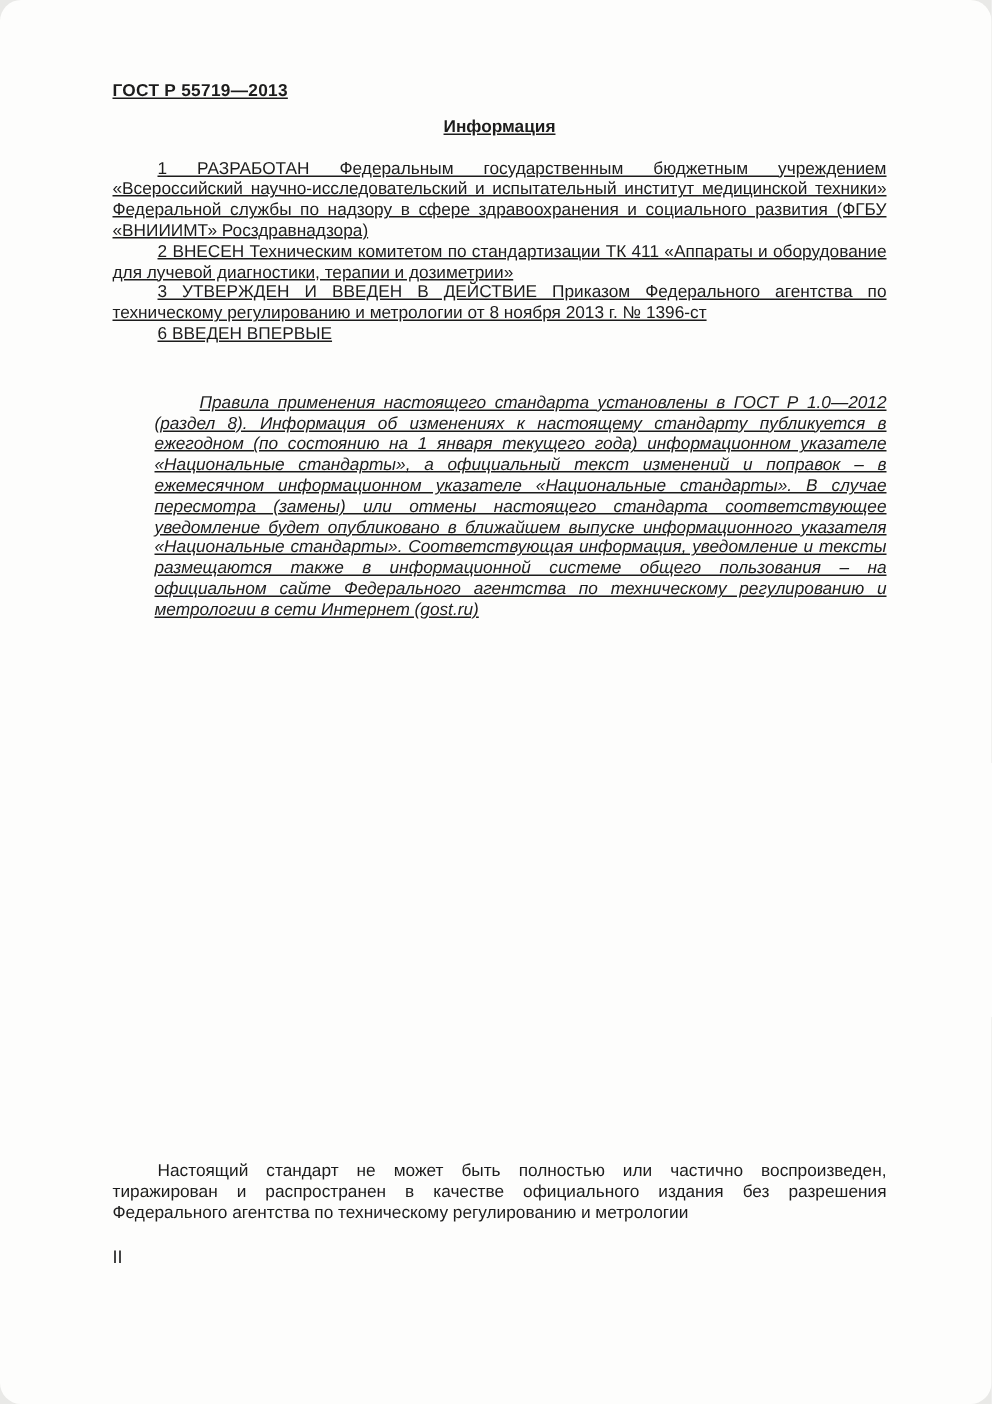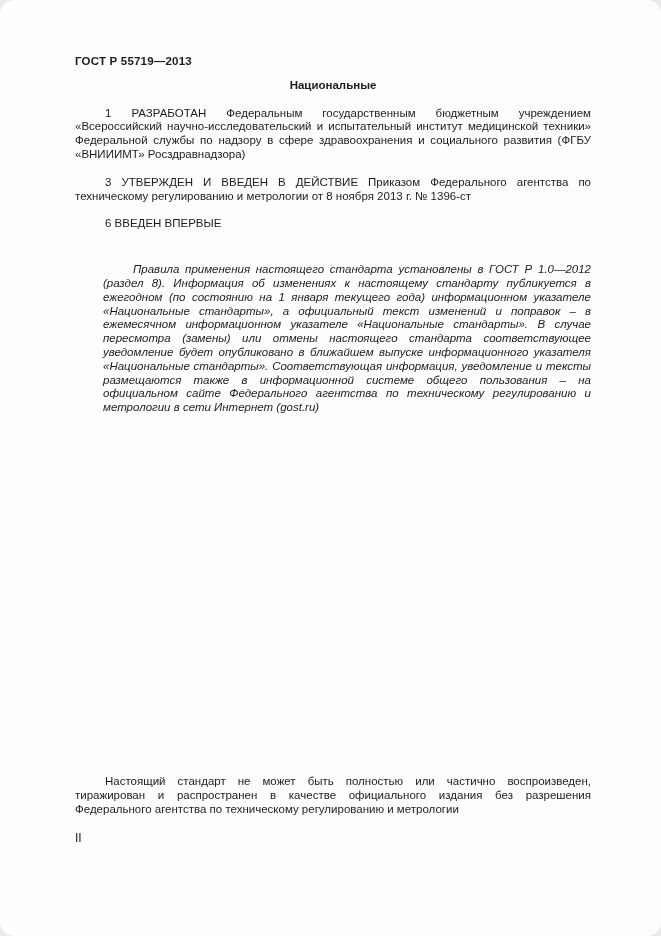--- a/index.html
+++ b/index.html
@@ -17,40 +17,40 @@
     background: #fdfdfc;
     border-radius: 14px;
     color: #1c1c1c;
     overflow: hidden;
   }
 
   .content {
     padding: 55px 70px 0 75px;
     font-size: 11.5px;
     line-height: 13.8px;
+    text-decoration: underline;
   }
 
   .doc-header {
     font-weight: bold;
     font-size: 11.5px;
     letter-spacing: 0.2px;
   }
 
   .section-title {
     text-align: center;
     font-weight: bold;
     font-size: 11.5px;
     margin-top: 10px;
     margin-bottom: 14px;
   }
 
   .foreword p {
     text-indent: 30px;
     text-align: justify;
-    margin-top: 14px;
   }
 
   .application-note {
     margin-top: 32px;
     font-style: italic;
     text-indent: 30px;
     text-align: justify;
     margin-left: 28px;
   }
 
@@ -79,24 +79,25 @@
   }
 </style>
 </head>
 <body>
 
 <div class="page">
   <div class="content">
 
     <div class="doc-header">ГОСТ Р 55719—2013</div>
 
-    <div class="section-title">Национальные</div>
+    <div class="section-title">Информация</div>
 
     <div class="foreword">
       <p>1 РАЗРАБОТАН Федеральным государственным бюджетным учреждением «Всероссийский научно-исследовательский и испытательный институт медицинской техники» Федеральной службы по надзору в сфере здравоохранения и социального развития (ФГБУ «ВНИИИМТ» Росздравнадзора)</p>
+      <p>2 ВНЕСЕН Техническим комитетом по стандартизации ТК 411 «Аппараты и оборудование для лучевой диагностики, терапии и дозиметрии»</p>
       <p>3 УТВЕРЖДЕН И ВВЕДЕН В ДЕЙСТВИЕ Приказом Федерального агентства по техническому регулированию и метрологии от 8 ноября 2013 г. № 1396-ст</p>
       <p>6 ВВЕДЕН ВПЕРВЫЕ</p>
     </div>
 
     <p class="application-note">Правила применения настоящего стандарта установлены в ГОСТ Р 1.0—2012 (раздел 8). Информация об изменениях к настоящему стандарту публикуется в ежегодном (по состоянию на 1 января текущего года) информационном указателе «Национальные стандарты», а официальный текст изменений и поправок – в ежемесячном информационном указателе «Национальные стандарты». В случае пересмотра (замены) или отмены настоящего стандарта соответствующее уведомление будет опубликовано в ближайшем выпуске информационного указателя «Национальные стандарты». Соответствующая информация, уведомление и тексты размещаются также в информационной системе общего пользования – на официальном сайте Федерального агентства по техническому регулированию и метрологии в сети Интернет (gost.ru)</p>
 
   </div>
 
   <div class="bottom-block">
 

